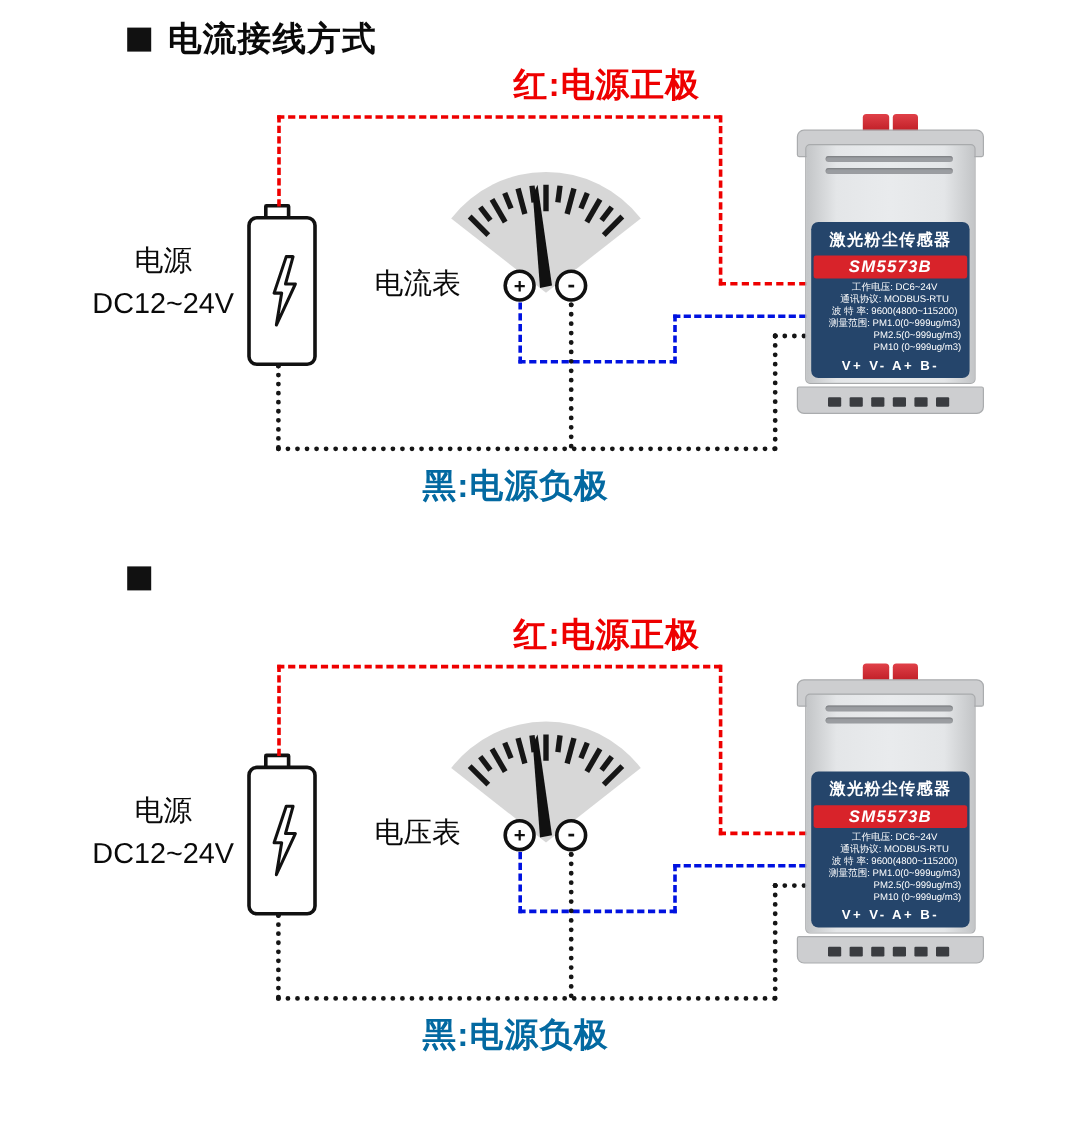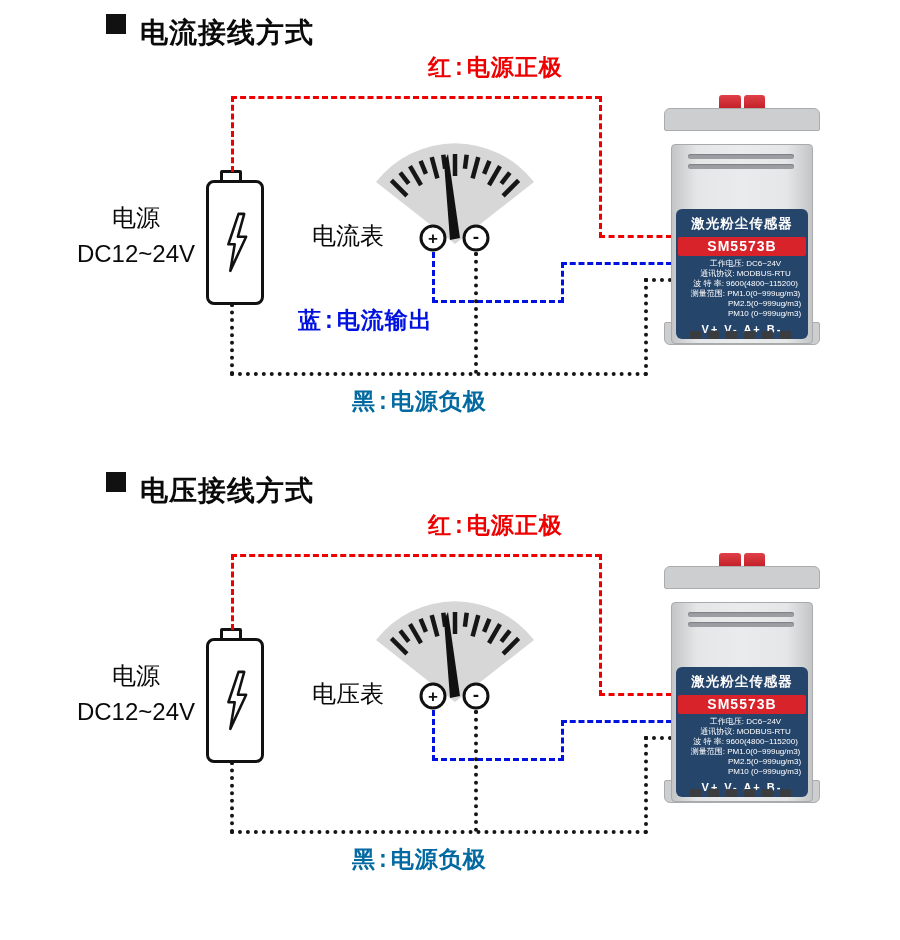--- a/index.html
+++ b/index.html
@@ -1,26 +1,26 @@
 <!DOCTYPE html>
 <html style="--wire-red: #ee0000; --wire-blue: #0012e0; --wire-black: #151515; --sensor-navy: #25456b; --sensor-red: #d8232a;"><head>
 <meta charset="utf-8">
 <style>
   html,body{margin:0;padding:0;background:#ffffff;}
   body{font-family:"Liberation Sans","DejaVu Sans",sans-serif;}
   #canvas{position:relative;width:900px;height:940px;background:#fff;overflow:hidden;}
   .diagram{position:absolute;left:0;width:900px;height:460px;}
 
   
-  .sec-title{position:absolute;left:106px;top:14px;display:flex;align-items:flex-start;gap:14px;}
+  .sec-title{position:absolute;left:106px;top:14px;display:flex;align-items:center;gap:14px;}
   .bullet{width:20px;height:20px;background:#111;display:inline-block;}
   .title-text{font-size:28px;font-weight:700;color:#0a0a0a;letter-spacing:1px;}
 
   
-  .lbl{position:absolute;font-size:23px;font-weight:600;letter-spacing:1px;font-family:Liberation Mono, monospace;}
+  .lbl{position:absolute;font-size:28px;font-weight:600;letter-spacing:1px;}
   .red-lbl{left:428px;top:52px;color:var(--wire-red);}
   .blue-lbl{left:298px;top:305px;color:var(--wire-blue);}
   .black-lbl{left:352px;top:386px;color:#0369a1;}
 
   
   .power-label{position:absolute;left:62px;top:200px;width:148px;text-align:center;
                font-size:24px;line-height:36px;color:#0a0a0a;}
   .battery{position:absolute;left:206px;top:180px;width:58px;height:125px;border:3px solid #111;
            border-radius:8px;background:#fff;box-sizing:border-box;}
   .bat-cap{position:absolute;left:220px;top:170px;width:22px;height:14px;border:3px solid #111;
@@ -56,47 +56,46 @@
   .k4{left:644px;top:278px;width:28px;}
   .k5{left:474px;top:252px;height:122px;}
 
   
   .sensor{position:absolute;left:663px;top:95px;width:158px;height:252px;}
   .top-conn{position:absolute;left:56px;top:0;width:46px;height:18px;display:flex;gap:3px;}
   .top-conn i{flex:1;background:linear-gradient(#e04048,#b8161e);border-radius:3px 3px 1px 1px;}
   .flange{position:absolute;left:1px;width:156px;height:23px;background:#cdced0;border:1px solid #aaacae;box-sizing:border-box;}
   .flange.top{top:13px;border-radius:6px 6px 2px 2px;}
   .flange.bottom{top:227px;border-radius:2px 2px 6px 6px;}
-  .sbody{position:absolute;left:8px;top:49px;width:142px;height:200px;border:1px solid #a8aaac;border-radius:4px;
+  .sbody{position:absolute;left:8px;top:25px;width:142px;height:200px;border:1px solid #a8aaac;border-radius:4px;
         background:linear-gradient(90deg,#c3c5c7,#e4e6e8 18%,#e9ebed 50%,#e4e6e8 82%,#c3c5c7);box-sizing:border-box;}
   .vent{position:absolute;left:16px;width:106px;height:5px;background:#9b9da1;border-radius:3px;box-shadow:inset 0 1px 1px #7e8084;}
   .v1{top:9px;} .v2{top:19px;}
   .panel{position:absolute;left:4px;top:64px;width:132px;height:130px;background:var(--sensor-navy);border-radius:6px;color:#fff;overflow:hidden;}
   .p-title{margin-top:6px;text-align:center;font-size:13.5px;font-weight:700;letter-spacing:1px;}
   .p-model{margin:4px 2px 3px 2px;height:19px;line-height:19px;background:var(--sensor-red);color:#fff;
-           text-align:center;font-size:14px;font-weight:700;letter-spacing:1px;border-radius:2px;}
+           text-align:center;font-size:14px;font-weight:700;font-style:italic;letter-spacing:1px;border-radius:2px;}
   .p-specs{padding-left:7px;font-size:8px;line-height:10px;text-align:center;}
   .spec.indent{padding-left:38px;}
   .p-terms{margin-top:4px;text-align:center;font-size:11px;font-weight:700;letter-spacing:2px;}
   .slots{position:absolute;left:27px;top:236px;display:flex;gap:7px;}
   .slots i{width:11px;height:8px;background:#3a3c40;border-radius:1px;display:block;}
 </style>
 </head>
 <body>
 
 <div id="canvas">
 
   <section class="diagram" style="top:0px">
     <div class="sec-title">
       <span class="bullet"></span>
       <span class="title-text">电流接线方式</span>
     </div>
 
     <div class="lbl red-lbl">红:电源正极</div>
-    <div class="lbl blue-lbl">蓝:电流输出</div>
     <div class="lbl black-lbl">黑:电源负极</div>
 
     <div class="power-label">
       <div>电源</div>
       <div>DC12~24V</div>
     </div>
 
     <div class="bat-cap"></div>
     <div class="battery">
       <svg class="bolt" width="38" height="92" viewBox="0 0 60 120">
@@ -175,21 +174,20 @@
           <i></i>
           <i></i>
           <i></i>
       </div>
     </div>
   </section>
 
   <section class="diagram" style="top:458px">
     <div class="sec-title">
       <span class="bullet"></span>
-      <span class="title-text">电压接线方式</span>
     </div>
 
     <div class="lbl red-lbl">红:电源正极</div>
     <div class="lbl black-lbl">黑:电源负极</div>
 
     <div class="power-label">
       <div>电源</div>
       <div>DC12~24V</div>
     </div>
 

